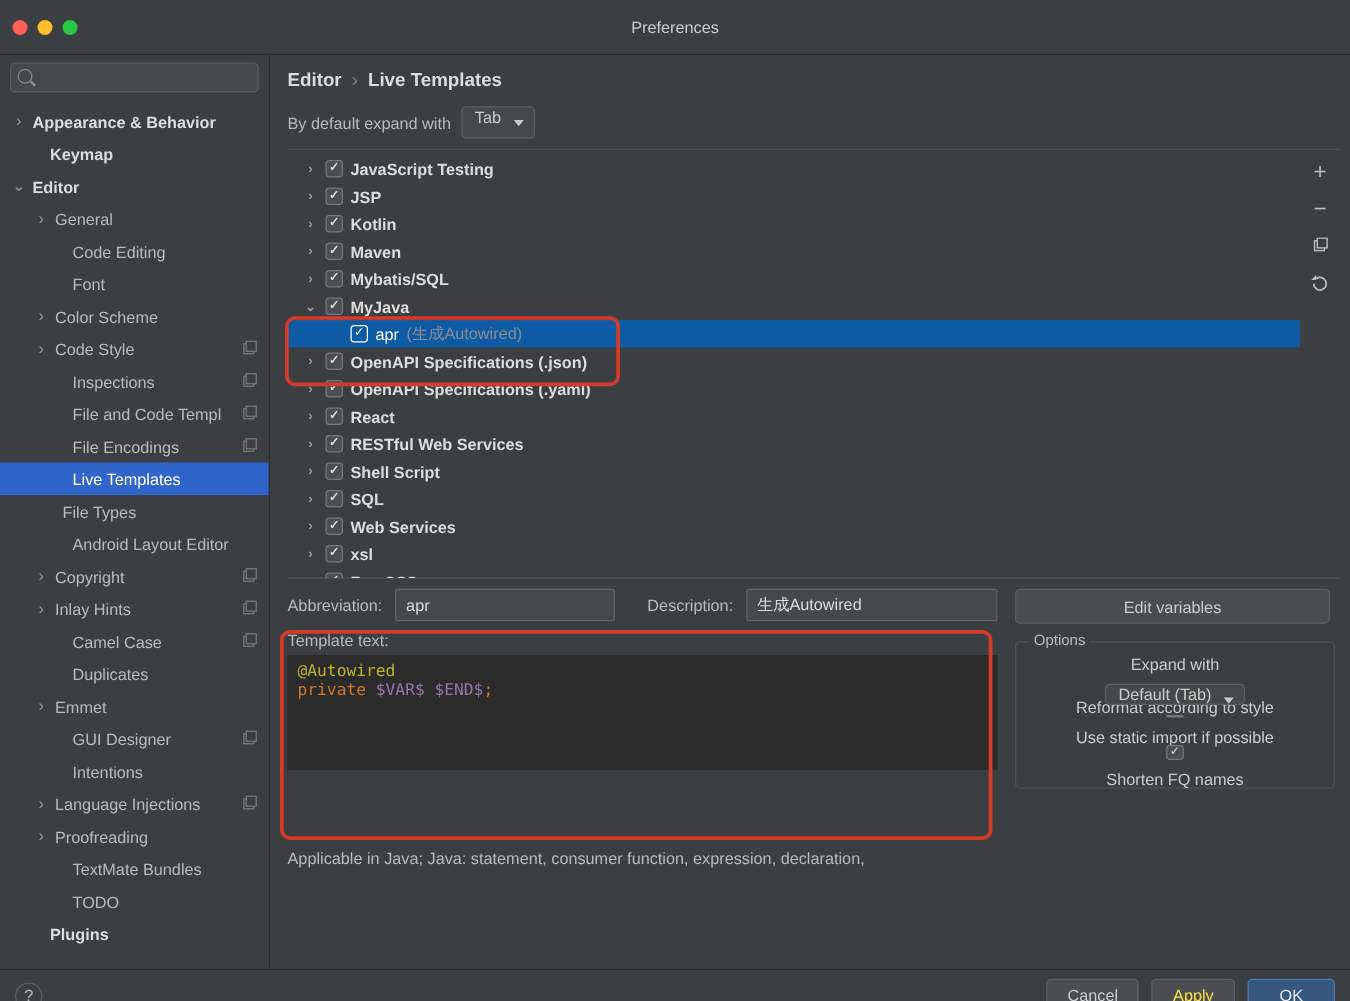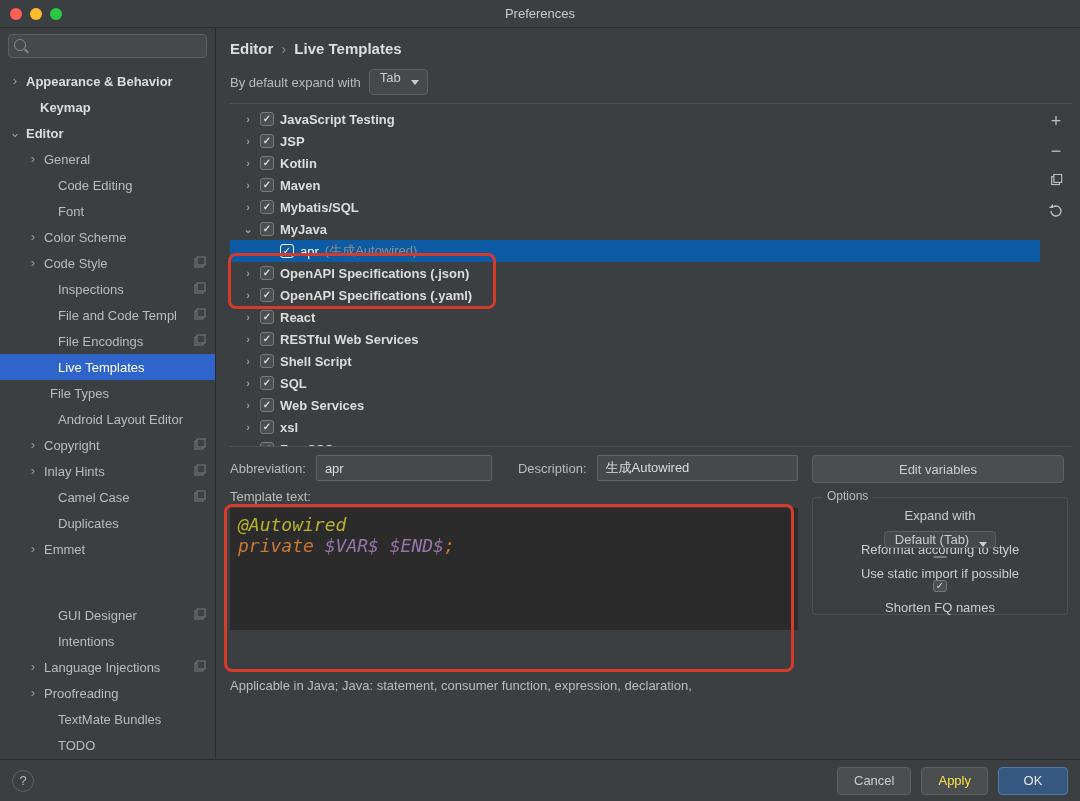--- a/index.html
+++ b/index.html
@@ -5,21 +5,21 @@
   * { box-sizing: border-box; margin: 0; padding: 0; }
   body {
     font-family: -apple-system, "Helvetica Neue", Arial, sans-serif;
     background: #3c3f41;
     color: #bbbbbb;
     width: 1080px; height: 801px;
     overflow: hidden;
     font-size: 13px;
   }
   .titlebar {
-    height: 28px;
+    height: 44px;
     background: #3c3f41;
     display:flex; align-items:center;
     position:relative;
     border-bottom:1px solid #2b2b2b;
   }
   .traffic {
     display:flex; gap:8px; padding-left:10px;
   }
   .dot { width:12px; height:12px; border-radius:50%; }
   .dot.red { background:#ff5f57; }
@@ -132,24 +132,23 @@
     width:18px; height:18px; color:#bfbfbf; display:flex; align-items:center; justify-content:center;
     cursor:pointer;
   }
   .row { display:flex; align-items:center; gap:10px; margin-bottom:8px; }
   .lbl { color:#bbb; }
   .inp {
     height:26px; background:#45494a; border:1px solid #646464; border-radius:2px;
     color:#ddd; padding:0 8px; font-size:13px;
   }
   .code {
-    background:#2b2b2b; border:none; width:100%; height:122px; padding:6px 8px;
-    font-family:"SF Mono","Menlo","Consolas",monospace; font-size:18px; color:#ccc;
+    background:#2b2b2b; border:none; width:100%; height:92px; padding:6px 8px;
+    font-family:"SF Mono","Menlo","Consolas",monospace; font-size:13px; color:#ccc;
     white-space:pre;
-    font-style:italic;
   }
   .code .k1 { color:#bbb529; }
   .code .k2 { color:#cc7832; }
   .code .v { color:#9876aa; }
   .code .sc { color:#cc7832; }
   .detail-right {
     display:flex; flex-direction:column; gap:8px;
     padding-left:10px; padding-top:0;
   }
   .btn {
@@ -303,21 +302,21 @@
             </svg></span>
         </div>
         <div class="tree-row" style="padding-left: 40px;">
           <span class="arrow"></span>
           <span>Duplicates</span>
         </div>
         <div class="tree-row" style="padding-left: 26px;">
           <span class="arrow">›</span>
           <span>Emmet</span>
         </div>
-        <div class="tree-row" style="padding-left: 40px; margin-top: 40px;">
+        <div class="tree-row" style="padding-left: 40px;">
           <span class="arrow"></span>
           <span>GUI Designer</span>
           <span class="icon-stack"><svg viewBox="0 0 14 14">
               <rect x="2" y="3" width="8" height="8" fill="none" stroke="#7a7a7a"></rect>
               <rect x="4" y="1" width="8" height="8" fill="#3c3f41" stroke="#7a7a7a"></rect>
             </svg></span>
         </div>
         <div class="tree-row" style="padding-left: 40px;">
           <span class="arrow"></span>
           <span>Intentions</span>

